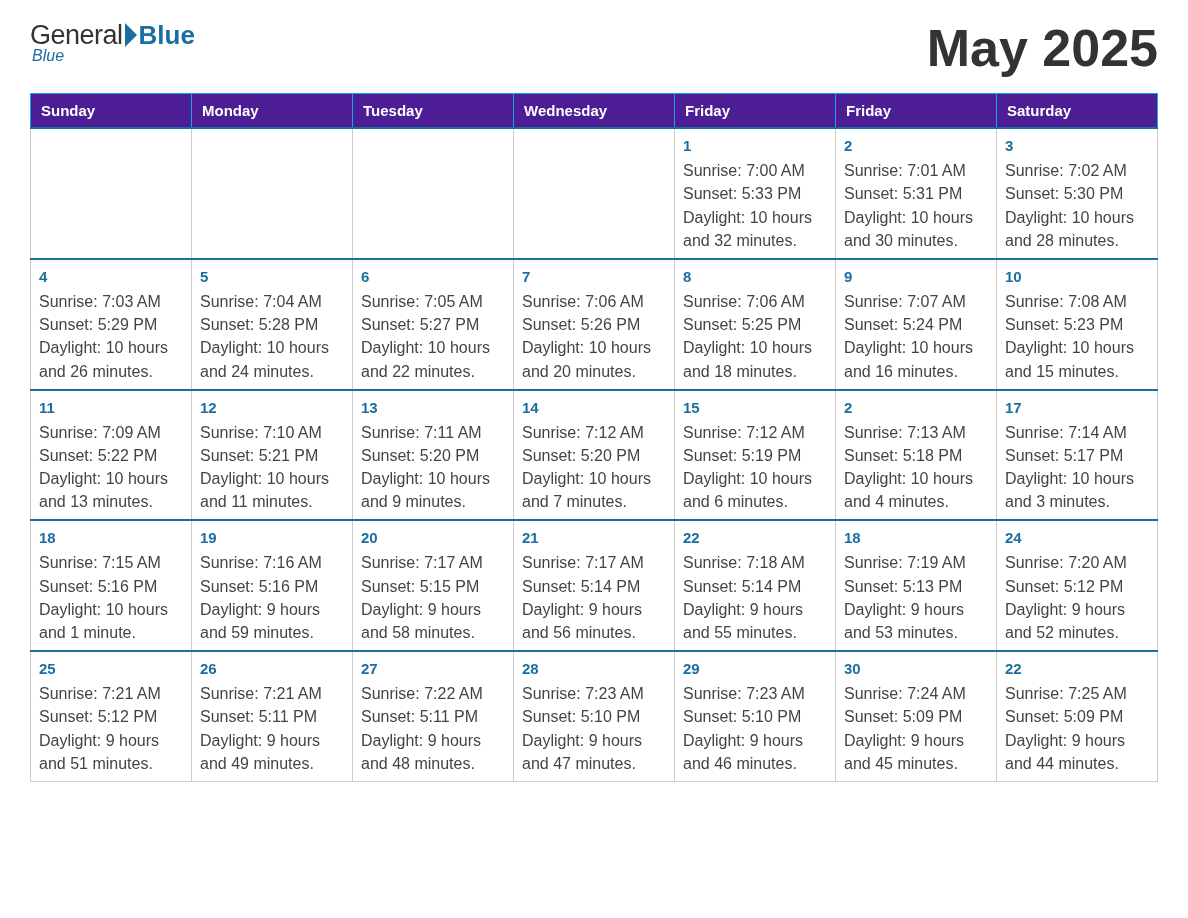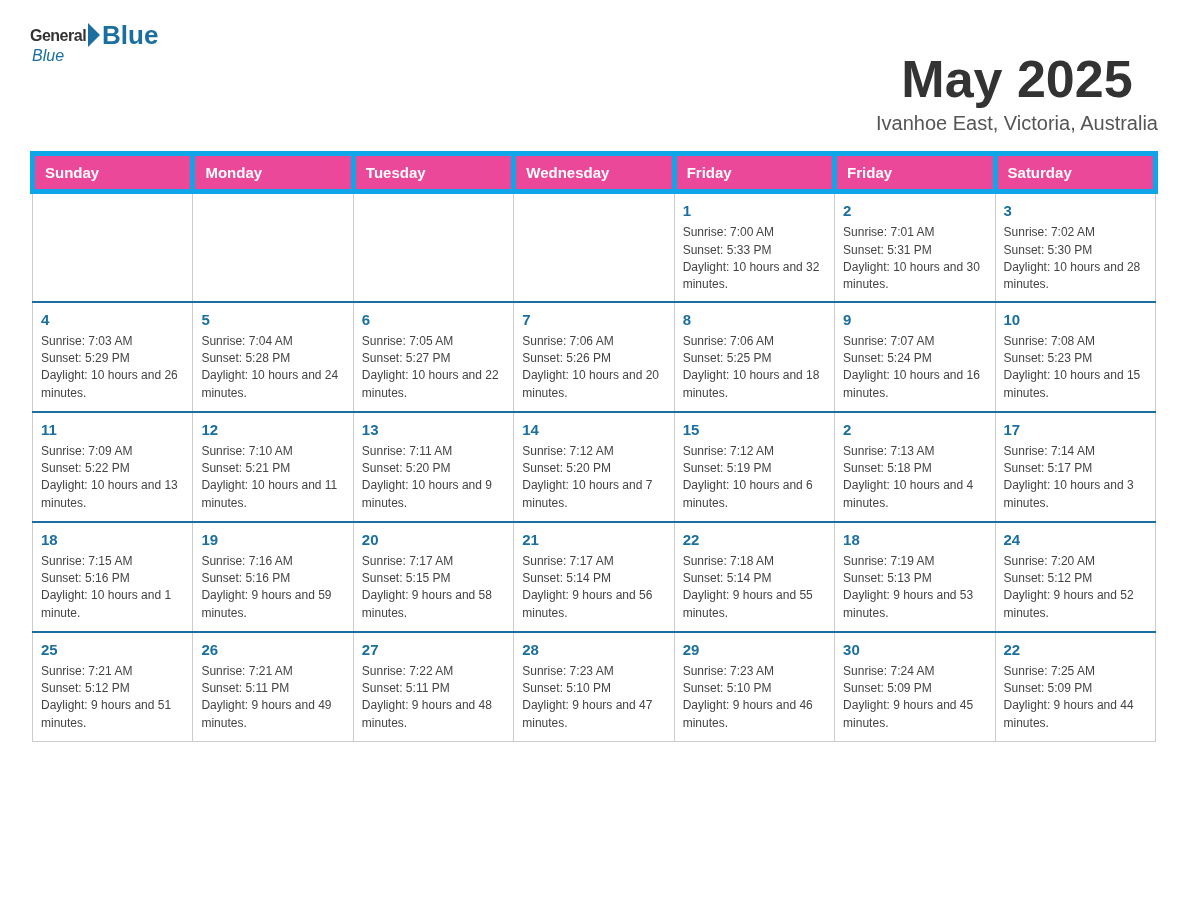--- a/index.html
+++ b/index.html
@@ -20,22 +20,22 @@
     .logo {
       display: flex;
       flex-direction: column;
       align-items: flex-start;
     }
     .logo-top {
       display: flex;
       align-items: center;
     }
     .logo-general {
-      font-size: 16px;
-      font-weight: bold;
+      font-size: 27px;
+      font-weight: normal;
       color: #333;
       letter-spacing: -0.5px;
     }
     .logo-triangle {
       width: 0;
       height: 0;
       border-left: 12px solid #1a6fa0;
       border-top: 12px solid transparent;
       border-bottom: 12px solid transparent;
       margin-left: 2px;
@@ -48,68 +48,67 @@
       margin-left: 2px;
     }
     .logo-underline {
       font-size: 16px;
       color: #1a6fa0;
       font-style: italic;
       margin-top: -4px;
       padding-left: 2px;
     }
     .title-section {
-      text-align: center;
-      margin-top: 31px;
+      text-align: left;
     }
     .month-year {
       font-size: 52px;
       font-weight: bold;
       color: #333;
       line-height: 1.1;
     }
     .location {
       font-size: 20px;
       color: #555;
       margin-top: 4px;
     }
     .calendar {
       width: 100%;
       border-collapse: collapse;
       border: 1px solid #ccc;
     }
     .calendar th {
-      background-color: #ec4899;
+      background-color: #4c1d95;
       color: #fff;
       font-size: 15px;
       font-weight: bold;
       padding: 8px 10px;
       text-align: left;
-      border: 5px solid #0ea5e9;
+      border: 1px solid #0ea5e9;
     }
     .calendar td {
       vertical-align: top;
       padding: 6px 8px;
       border: 1px solid #ccc;
       width: 14.28%;
       min-height: 90px;
       height: 110px;
       font-size: 13px;
       color: #333;
       line-height: 1.4;
     }
     .calendar td .day-num {
       font-size: 15px;
       font-weight: bold;
       color: #1a6fa0;
       display: block;
       margin-bottom: 3px;
     }
     .calendar td .day-info {
-      font-size: 12px;
+      font-size: 16px;
       color: #444;
       line-height: 1.45;
     }
     .calendar tr td {
       border-top: 2px solid #1a6fa0;
     }
     .calendar tbody tr:first-child td {
       border-top: 2px solid #1a6fa0;
     }
   </style>
@@ -120,21 +119,20 @@
   <div class="logo">
     <div class="logo-top">
       <span class="logo-general">General</span>
       <div class="logo-triangle"></div>
       <span class="logo-blue">Blue</span>
     </div>
     <div class="logo-underline">Blue</div>
   </div>
   <div class="title-section">
     <div class="month-year">May 2025</div>
-    <div class="location">Ivanhoe East, Victoria, Australia</div>
   </div>
 </div>
 
 <table class="calendar">
   <thead>
     <tr>
     <th>Sunday</th>
         <th>Monday</th>
         <th>Tuesday</th>
         <th>Wednesday</th>

